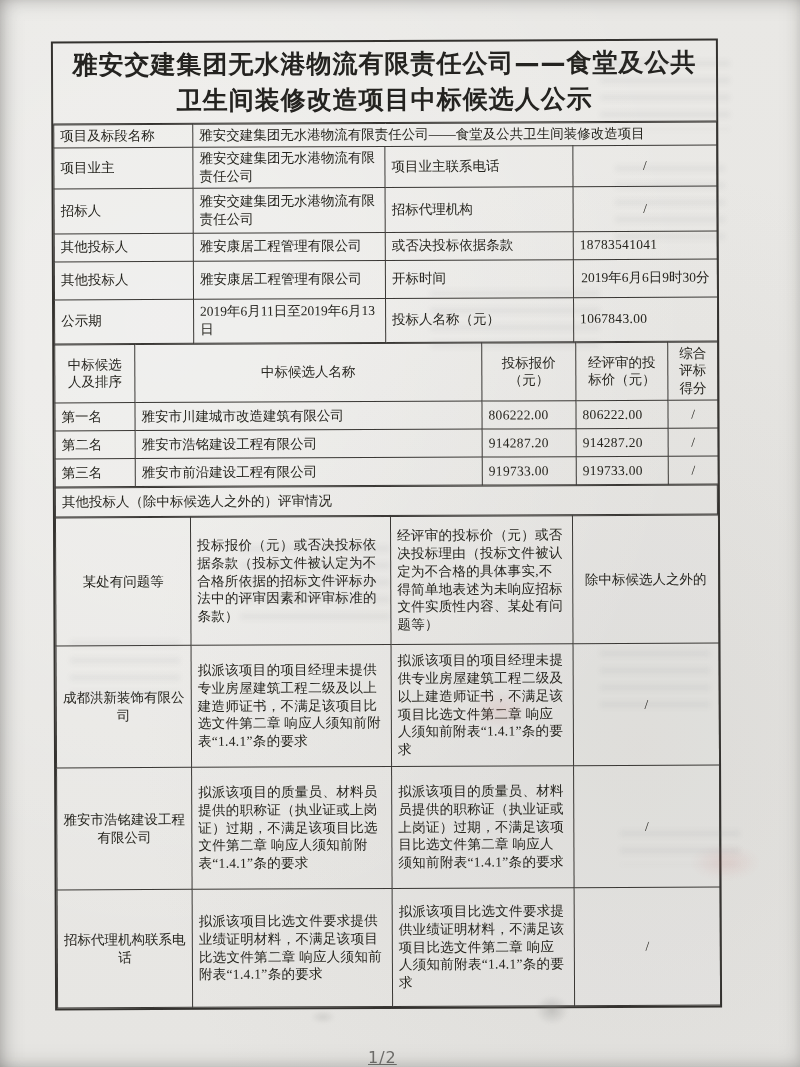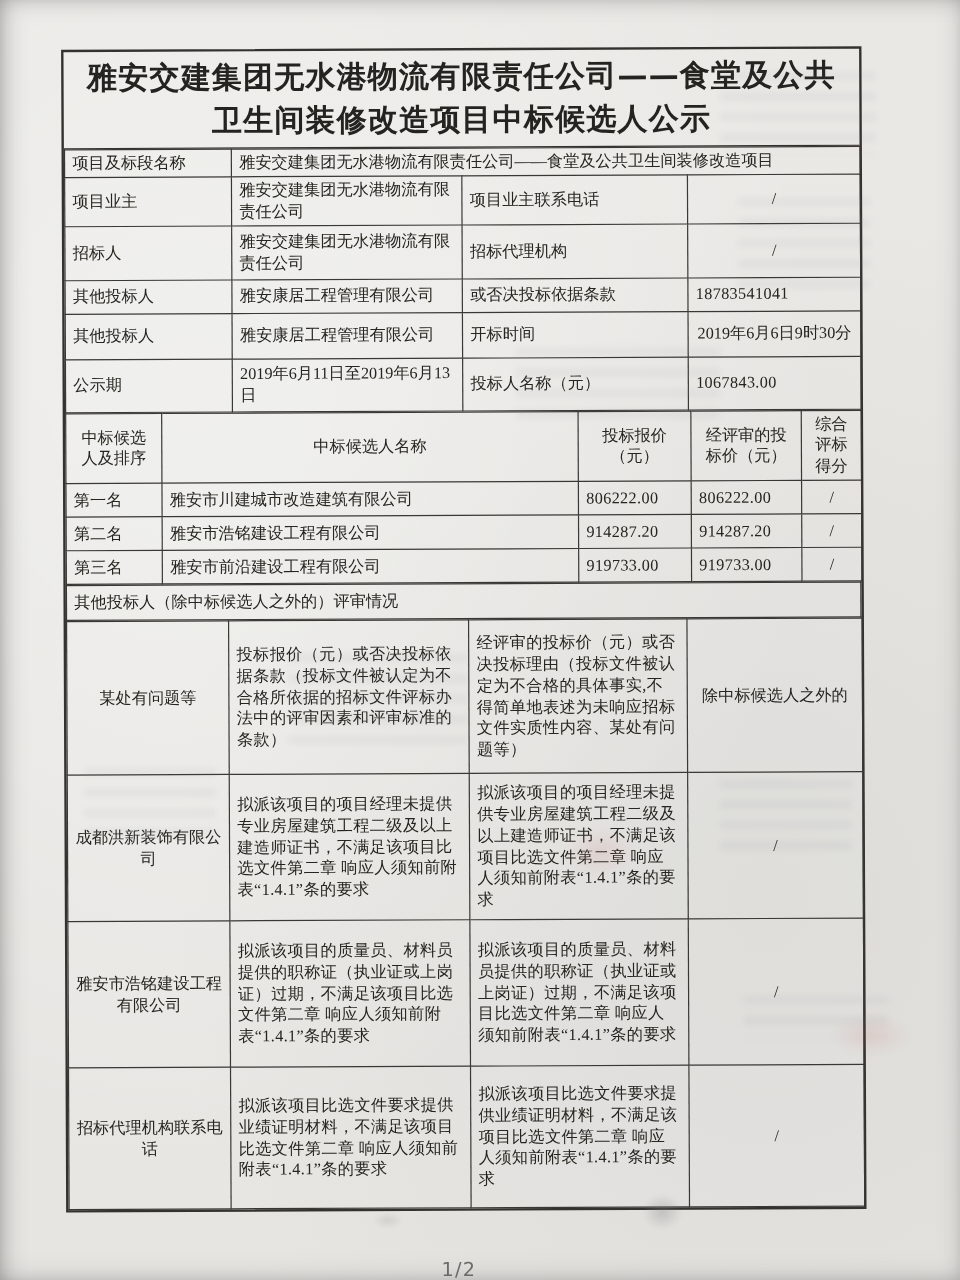--- a/index.html
+++ b/index.html
@@ -40,21 +40,21 @@
     overflow:hidden;
   }
   .c{text-align:center;}
   .r{padding-right:5px;}
   .l{text-align:left;}
   .hdr{text-align:center;}
   .reason{font-size:13.5px;line-height:1.5;text-align:left;letter-spacing:0.3px;}
   .num{letter-spacing:0.3px;}
   .pageno{
     position:absolute;left:368px;top:1048px;color:#6e6d6a;
-    font-size:16px;letter-spacing:1px;font-family:"DejaVu Sans", sans-serif;
+    font-size:16px;letter-spacing:1px;font-family:"DejaVu Sans", sans-serif;text-decoration:underline;
   }
   
   .smudge{position:absolute;pointer-events:none;filter:blur(2.5px);opacity:.6;}
   .s-text{background:repeating-linear-gradient(180deg, rgba(112,116,122,0.12) 0 7px, transparent 7px 17px);}
   .s-red{background:radial-gradient(ellipse, rgba(190,90,88,0.22), transparent 70%);}
   .s-gray{background:radial-gradient(ellipse, rgba(120,120,118,0.5), transparent 70%);filter:blur(1.5px);}
 </style>
 </head>
 <body>
 

